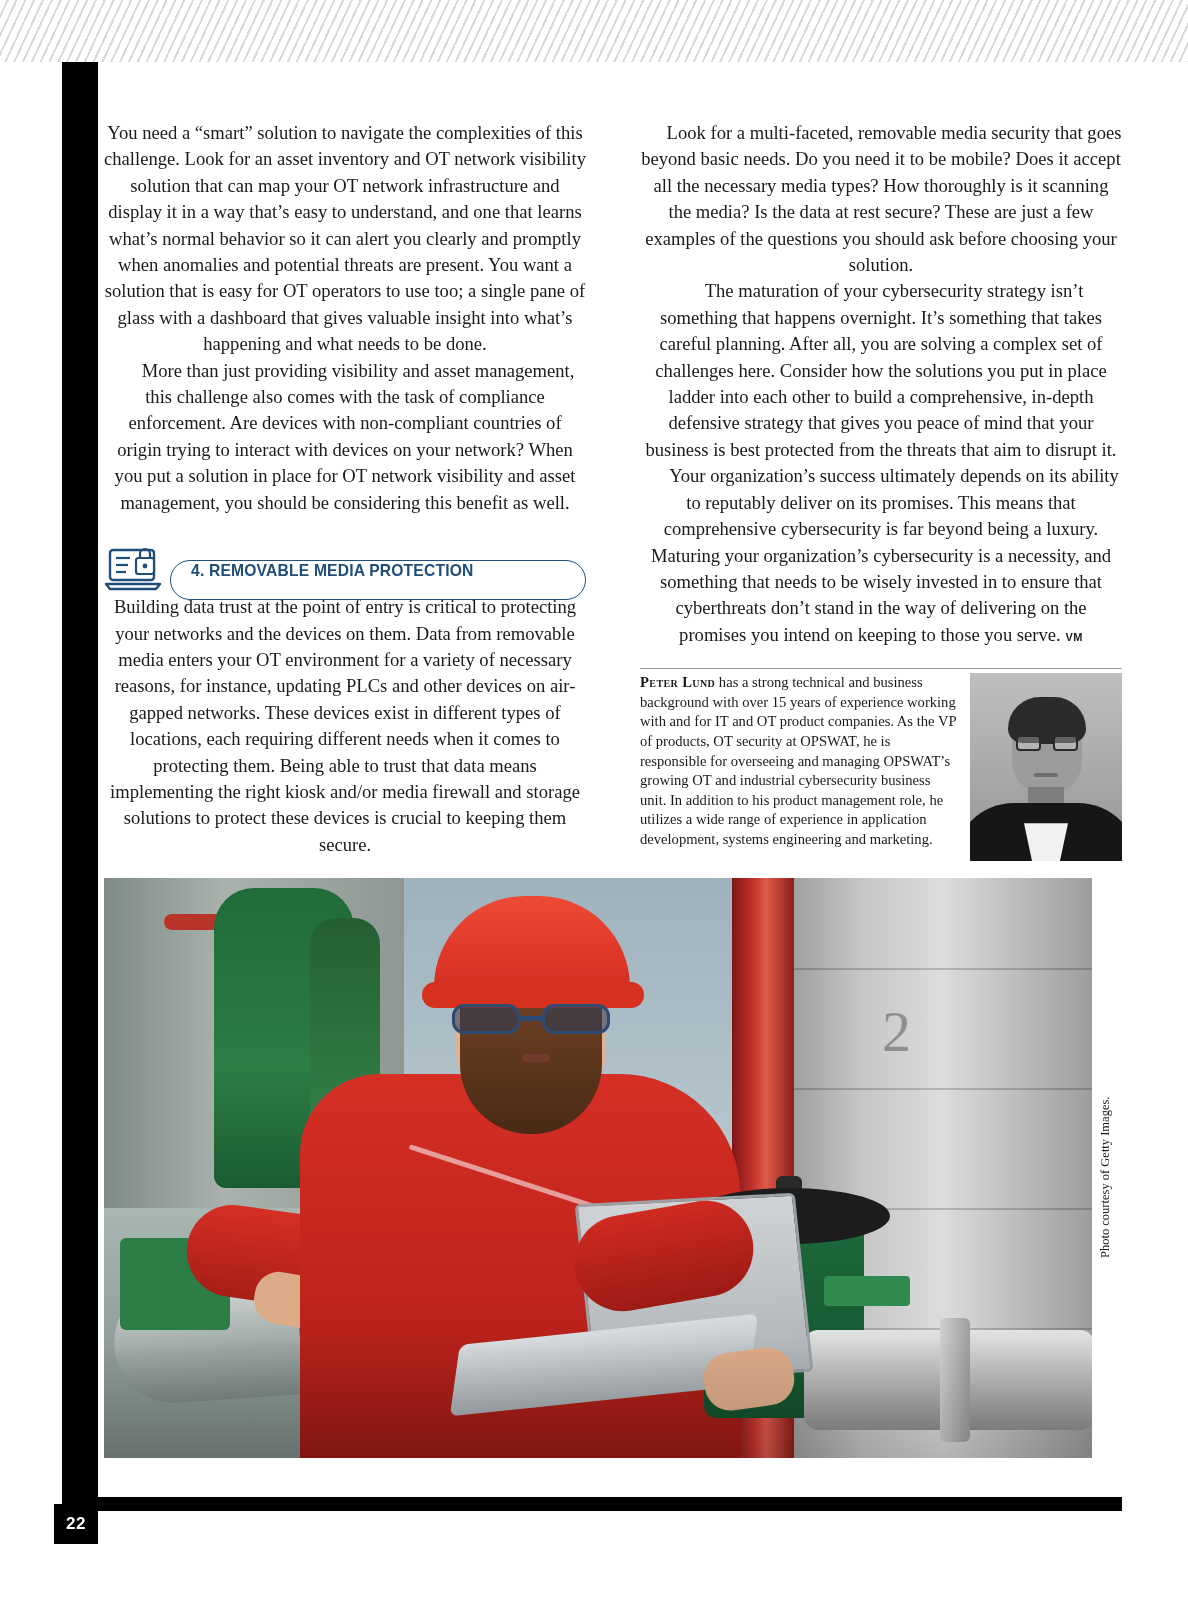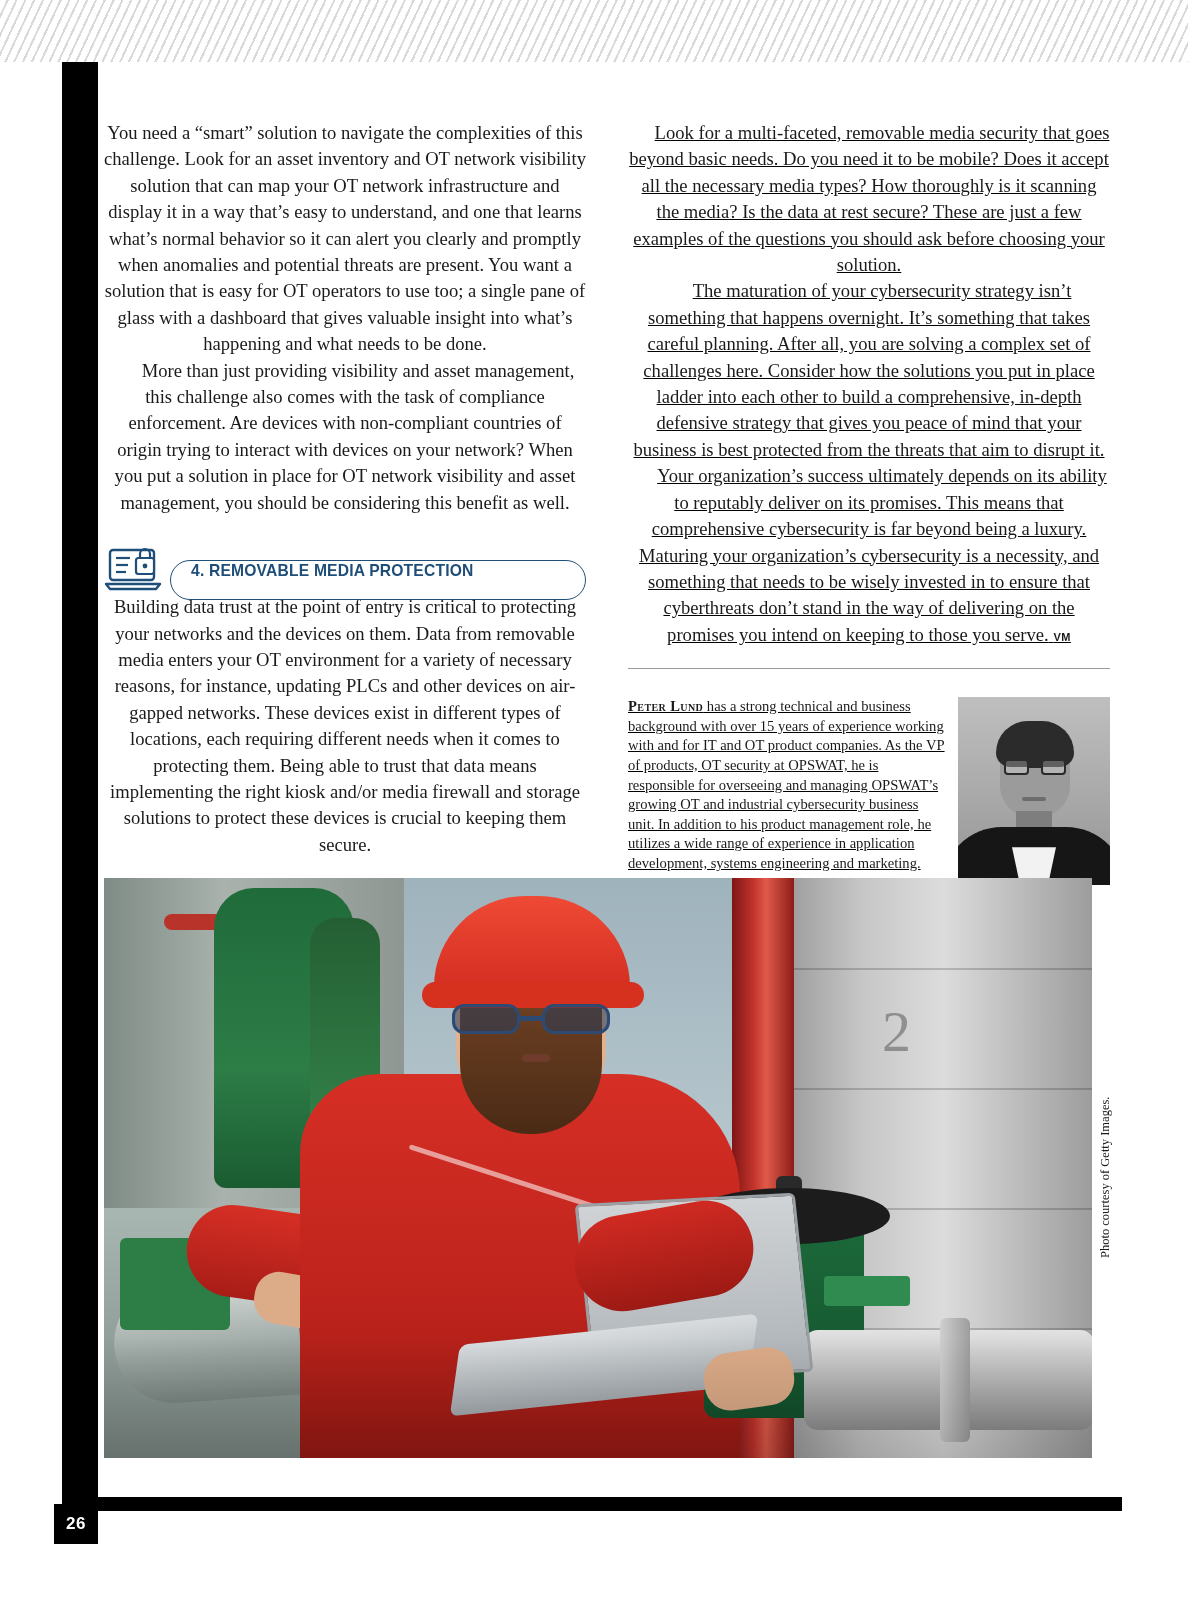--- a/index.html
+++ b/index.html
@@ -82,21 +82,21 @@
     position: absolute;
     left: 104px; top: 120px;
     width: 988px;
   }
   .col {
     position: absolute;
     top: 0;
     width: 482px;
   }
   #col-left  { left: 0; }
-  #col-right { left: 524px; text-decoration: underline; }
+  #col-right { left: 536px; }
 
   p.body {
     margin: 0;
     font-size: 18.6px;
     line-height: 26.4px;
     color: #1a1a1a;
     text-align: center;
   }
   p.body + p.body { text-indent: 26px; }
 
@@ -143,21 +143,21 @@
   }
 
   
   #bio-rule {
     margin-top: 18px;
     border-top: 1px solid #9a9a9a;
     width: 482px;
   }
   #bio-wrap {
     position: relative;
-    margin-top: 28px;
+    margin-top: 4px;
     width: 482px;
     height: 212px;
   }
   #bio-text {
     width: 318px;
     font-size: 14.6px;
     line-height: 19.6px;
     color: #1a1a1a;
   }
   #bio-name {
@@ -459,21 +459,21 @@
 
 <div id="top-band"></div>
 
 <div id="left-spine">
   <div id="spine-text">
     <span>VALVE MAGAZINE</span>
     <span class="small">SPRING 2023</span>
   </div>
 </div>
 <div id="left-spine-foot"></div>
-<div id="page-number-box">26</div>
+<div id="page-number-box">22</div>
 
 <div id="content">
 
   <div class="col" id="col-left">
     <p class="body">You need a “smart” solution to navigate the complexities of this challenge. Look for an asset inventory and OT network visibility solution that can map your OT network infrastructure and display it in a way that’s easy to understand, and one that learns what’s normal behavior so it can alert you clearly and promptly when anomalies and potential threats are present. You want a solution that is easy for OT operators to use too; a single pane of glass with a dashboard that gives valuable insight into what’s happening and what needs to be done.</p>
     <p class="body">More than just providing visibility and asset management, this challenge also comes with the task of compliance enforcement. Are devices with non-compliant countries of origin trying to interact with devices on your network? When you put a solution in place for OT network visibility and asset management, you should be considering this benefit as well.</p>
 
     <div id="section-bar-wrap">
       <div id="section-icon">
         <svg width="62" height="48" viewBox="0 0 62 48">

